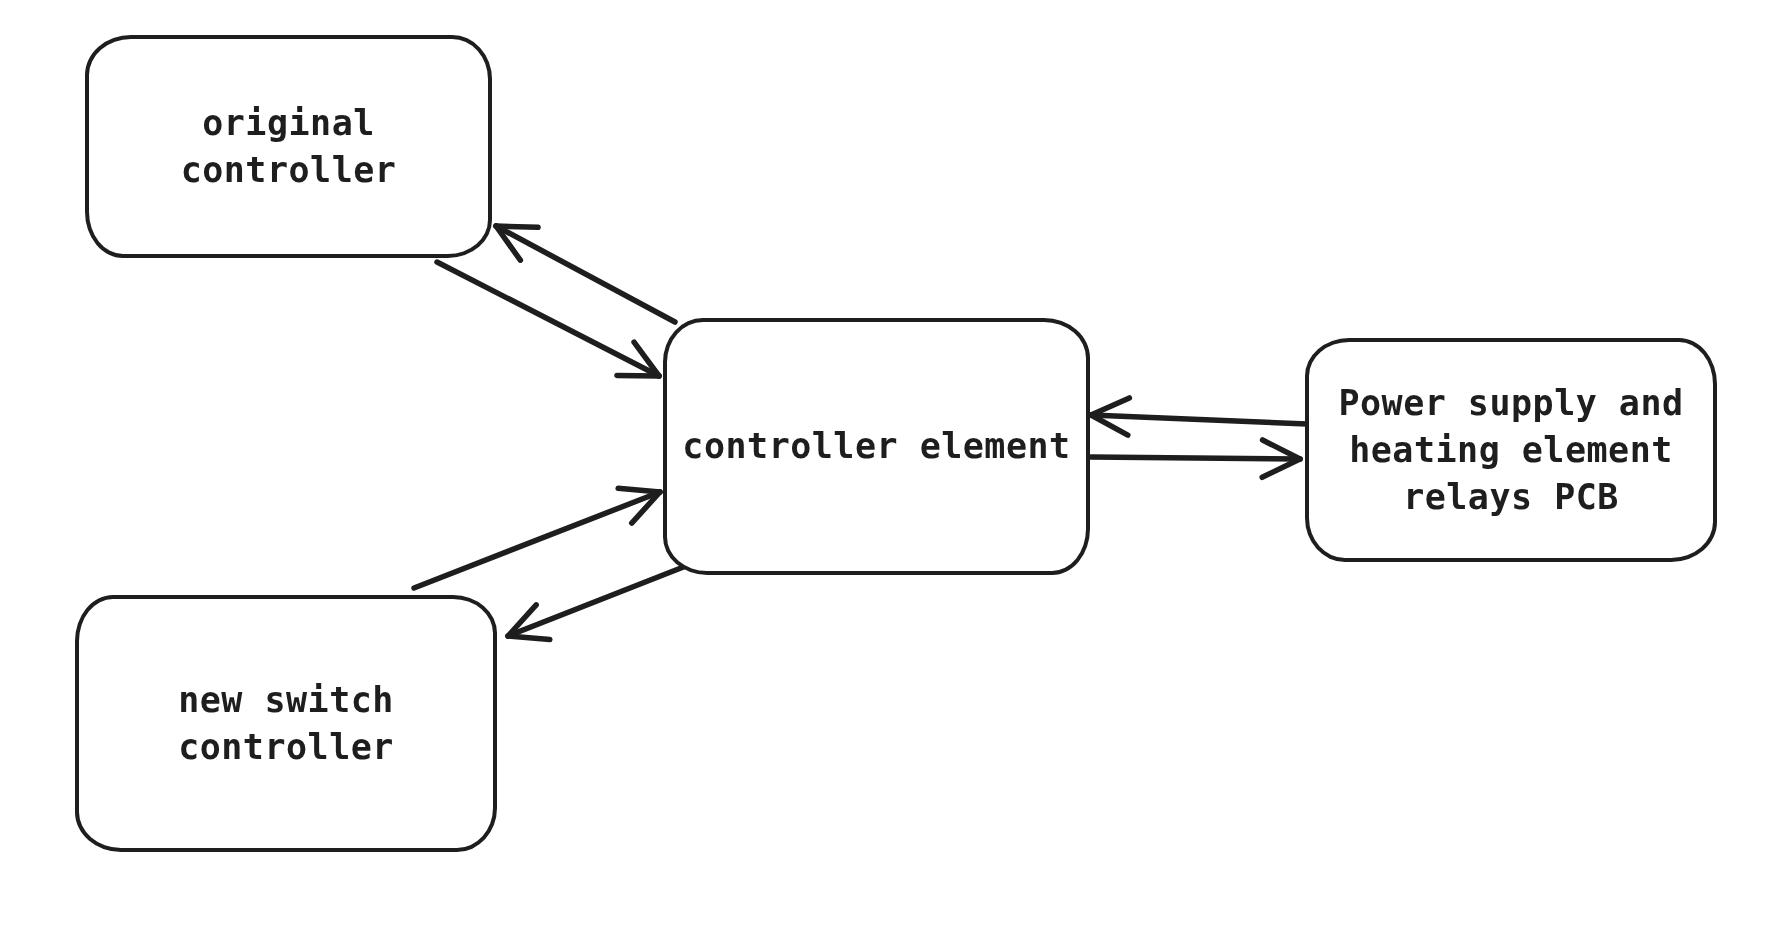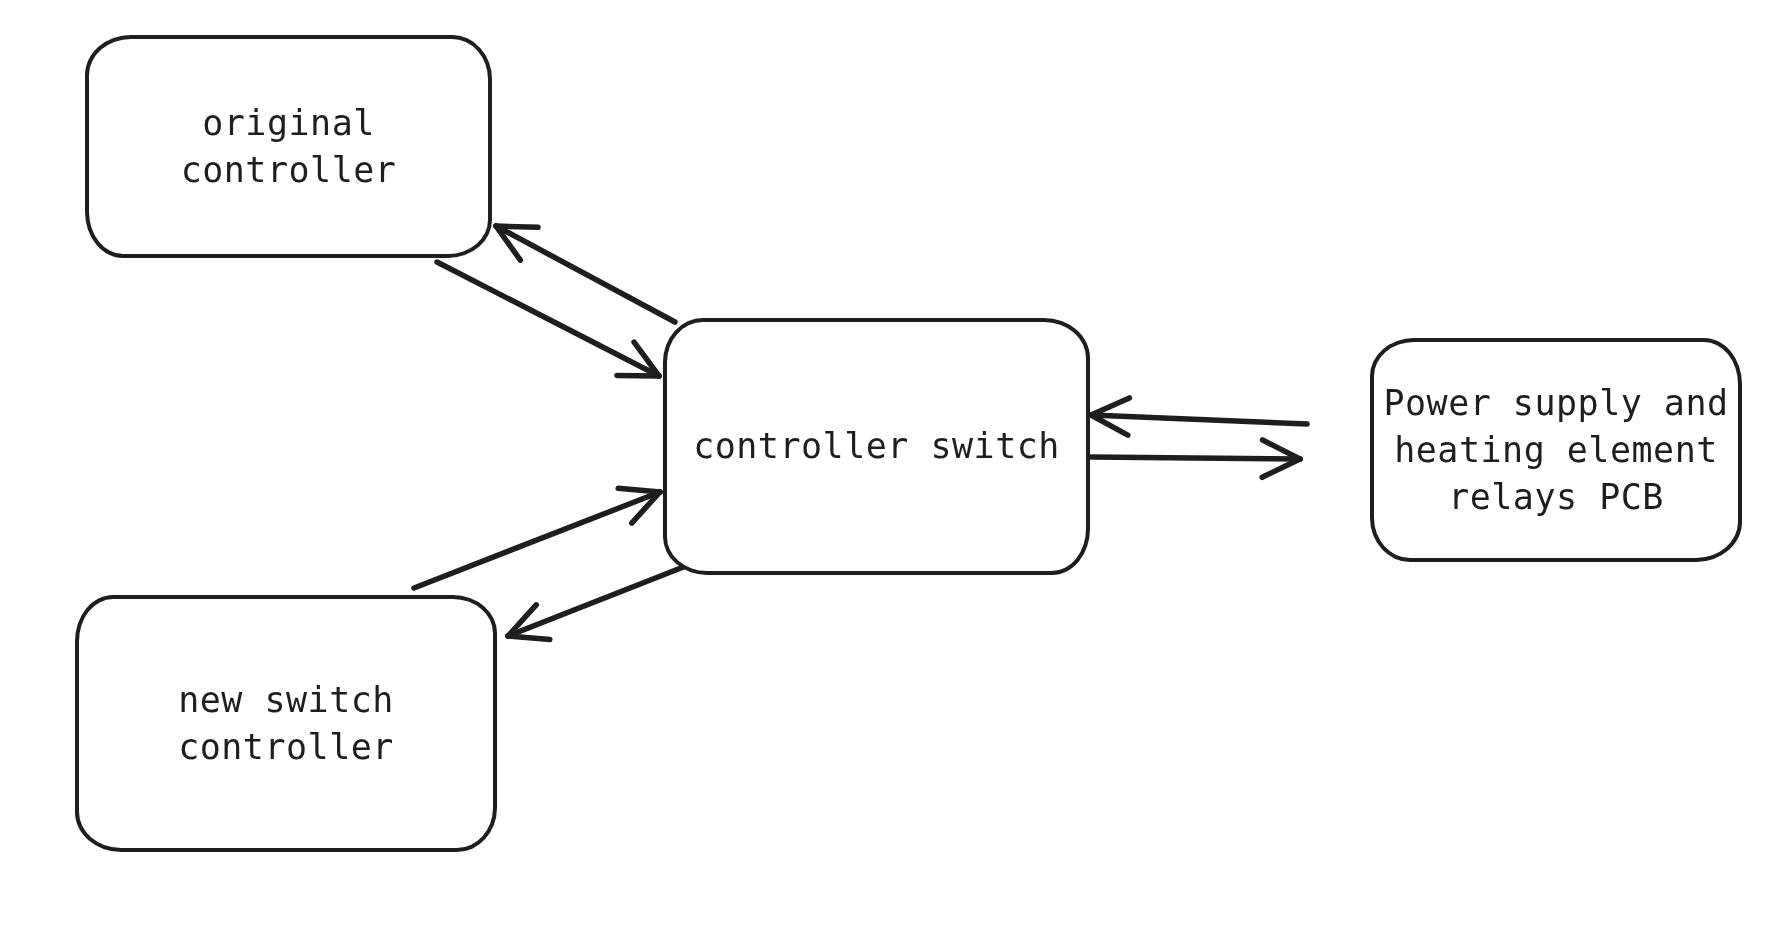--- a/index.html
+++ b/index.html
@@ -26,32 +26,33 @@
   .node {
     position: absolute;
     box-sizing: border-box;
     border: 4.5px solid #1e1e1e;
     background: #ffffff;
     display: flex;
     align-items: center;
     justify-content: center;
     text-align: center;
     z-index: 2;
+    font-weight: bold;
   }
   
   #node-original {
     left: 85px; top: 35px; width: 407px; height: 223px;
     border-radius: 46px 40px 44px 38px / 40px 44px 38px 46px;
   }
   #node-switch {
     left: 663px; top: 318px; width: 427px; height: 257px;
     border-radius: 40px 46px 38px 44px / 44px 40px 46px 38px;
   }
   #node-pcb {
-    left: 1370px; top: 338px; width: 372px; height: 224px;
+    left: 1305px; top: 338px; width: 412px; height: 224px;
     border-radius: 44px 38px 46px 40px / 38px 46px 40px 44px;
   }
   #node-arduino {
     left: 75px; top: 595px; width: 422px; height: 257px;
     border-radius: 38px 44px 40px 46px / 46px 38px 44px 40px;
   }
   .node-label {
     font-size: 35px;
     line-height: 47px;
     color: #1e1e1e;
@@ -96,21 +97,21 @@
         <line x1="1300" y1="459" x2="1262.5459388591844" y2="439.9949137318442" stroke="#1e1e1e" stroke-width="5.5" stroke-linecap="round"></line>
       </g>
     </svg>
 
   <div class="node" id="node-original">
     <span class="node-label">original
 controller</span>
   </div>
 
   <div class="node" id="node-switch">
-    <span class="node-label">controller switch</span>
+    <span class="node-label">controller element</span>
   </div>
 
   <div class="node" id="node-pcb">
     <span class="node-label">Power supply and
 heating element
 relays PCB</span>
   </div>
 
   <div class="node" id="node-arduino">
     <span class="node-label">new switch

